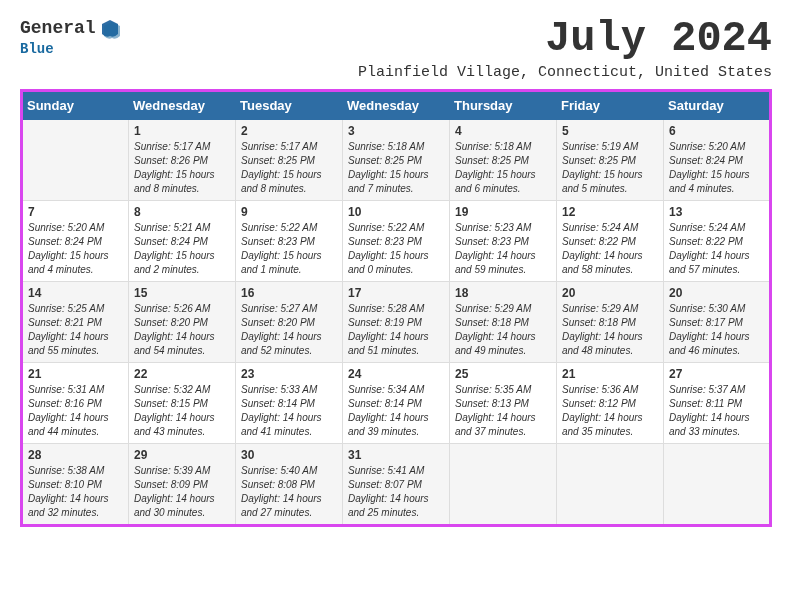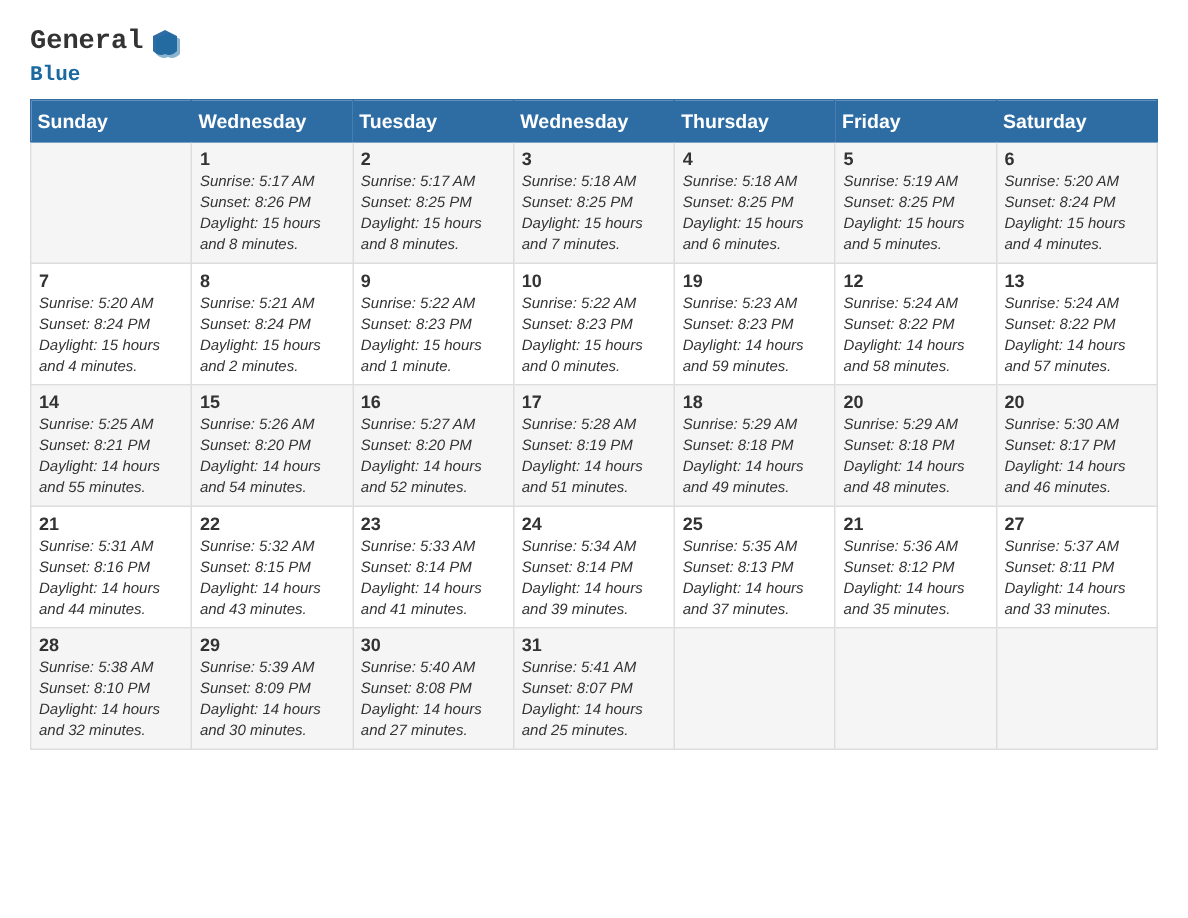--- a/index.html
+++ b/index.html
@@ -46,21 +46,21 @@
       line-height: 1.1;
     }
     .location-title {
       font-size: 15px;
       color: #333;
       margin-top: 2px;
     }
     .calendar {
       width: 100%;
       border-collapse: collapse;
-      border: 1px solid #d946ef;
+      border: 3px solid #d946ef;
     }
     .calendar th {
       background-color: #2e6da4;
       color: #fff;
       font-size: 13px;
       font-weight: bold;
       padding: 6px 4px;
       text-align: left;
       border: 1px solid #2e6da4;
     }
@@ -104,20 +104,24 @@
     <div>
       <div style="display:flex;align-items:center;">
         <span class="logo-text-general">General</span>
         <svg class="logo-icon" viewBox="0 0 24 24" fill="none">
           <path d="M12 4 L20 8 L20 18 Q16 22 12 20 Q8 22 4 18 L4 8 Z" fill="#2e6da4"></path>
           <path d="M14 6 L22 10 L22 20 Q18 24 14 22 Q10 24 6 20 L6 10 Z" fill="#1a6aa0" opacity="0.5"></path>
         </svg>
       </div>
       <span class="logo-text-blue">Blue</span>
     </div>
+  </div>
+  <div class="title-block">
+    <div class="month-title">July 2024</div>
+    <div class="location-title">Plainfield Village, Connecticut, United States</div>
   </div>
 </div>
 
 <table class="calendar">
   <thead>
     <tr>
       <th>Sunday</th>
       <th>Wednesday</th>
       <th>Tuesday</th>
       <th>Wednesday</th>

